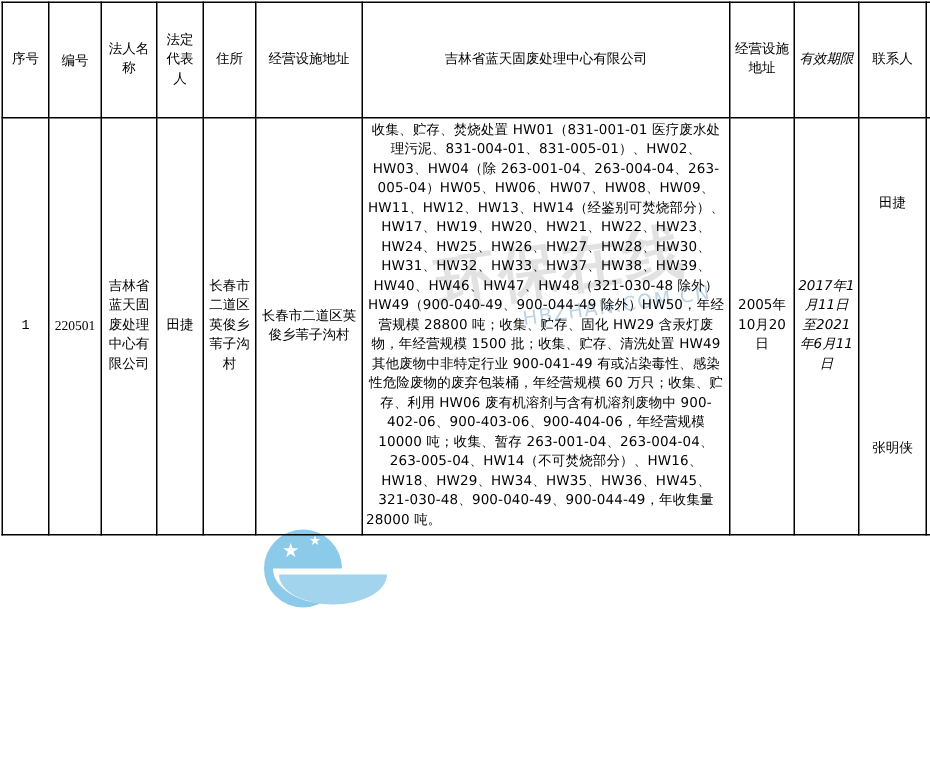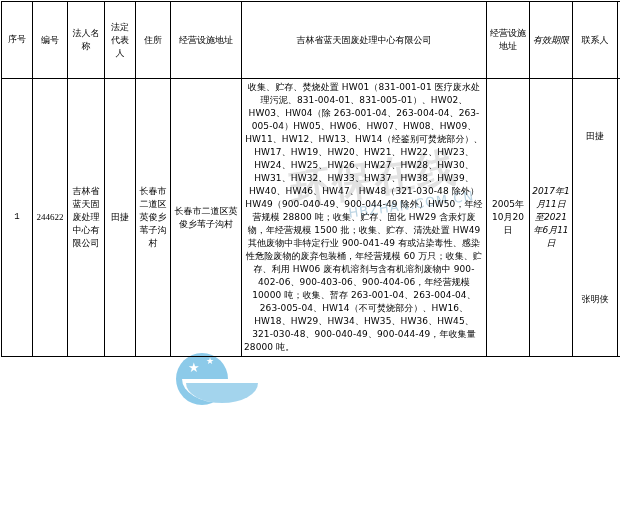--- a/index.html
+++ b/index.html
@@ -183,21 +183,21 @@
         <td class="col-scope">吉林省蓝天固废处理中心有限公司</td>
         <td class="col-first">经营设施地址</td>
         <td class="col-valid">有效期限</td>
         <td class="col-contact">联系人</td>
         <td class="col-phone">联系电话</td>
       </tr>
     </thead>
     <tbody>
       <tr>
         <td class="col-seq">1</td>
-        <td class="col-code vtext">244622</td>
+        <td class="col-code vtext">220501</td>
         <td class="col-corp vtext">吉林省蓝天固废处理中心有限公司</td>
         <td class="col-legal vtext">田捷</td>
         <td class="col-addr vtext">长春市二道区英俊乡苇子沟村</td>
         <td class="col-facility body-small">长春市二道区英俊乡苇子沟村</td>
         <td class="col-scope scope-cell">收集、贮存、焚烧处置 HW01（831-001-01 医疗废水处理污泥、831-004-01、831-005-01）、HW02、HW03、HW04（除 263-001-04、263-004-04、263-005-04）HW05、HW06、HW07、HW08、HW09、HW11、HW12、HW13、HW14（经鉴别可焚烧部分）、HW17、HW19、HW20、HW21、HW22、HW23、HW24、HW25、HW26、HW27、HW28、HW30、HW31、HW32、HW33、HW37、HW38、HW39、HW40、HW46、HW47、HW48（321-030-48 除外）HW49（900-040-49、900-044-49 除外）HW50，年经营规模 28800 吨；收集、贮存、固化 HW29 含汞灯废物，年经营规模 1500 批；收集、贮存、清洗处置 HW49 其他废物中非特定行业 900-041-49 有或沾染毒性、感染性危险废物的废弃包装桶，年经营规模 60 万只；收集、贮存、利用 HW06 废有机溶剂与含有机溶剂废物中 900-402-06、900-403-06、900-404-06，年经营规模 10000 吨；收集、暂存 263-001-04、263-004-04、263-005-04、HW14（不可焚烧部分）、HW16、HW18、HW29、HW34、HW35、HW36、HW45、321-030-48、900-040-49、900-044-49，年收集量 28000 吨。</td>
         <td class="col-first body-small">2005年10月20日</td>
         <td class="col-valid body-small">2017年1月11日至2021年6月11日</td>
         <td class="col-contact body-small">
           <span class="stack">田捷</span>
           <span class="stack" style="display:block;height:150px;"></span>

